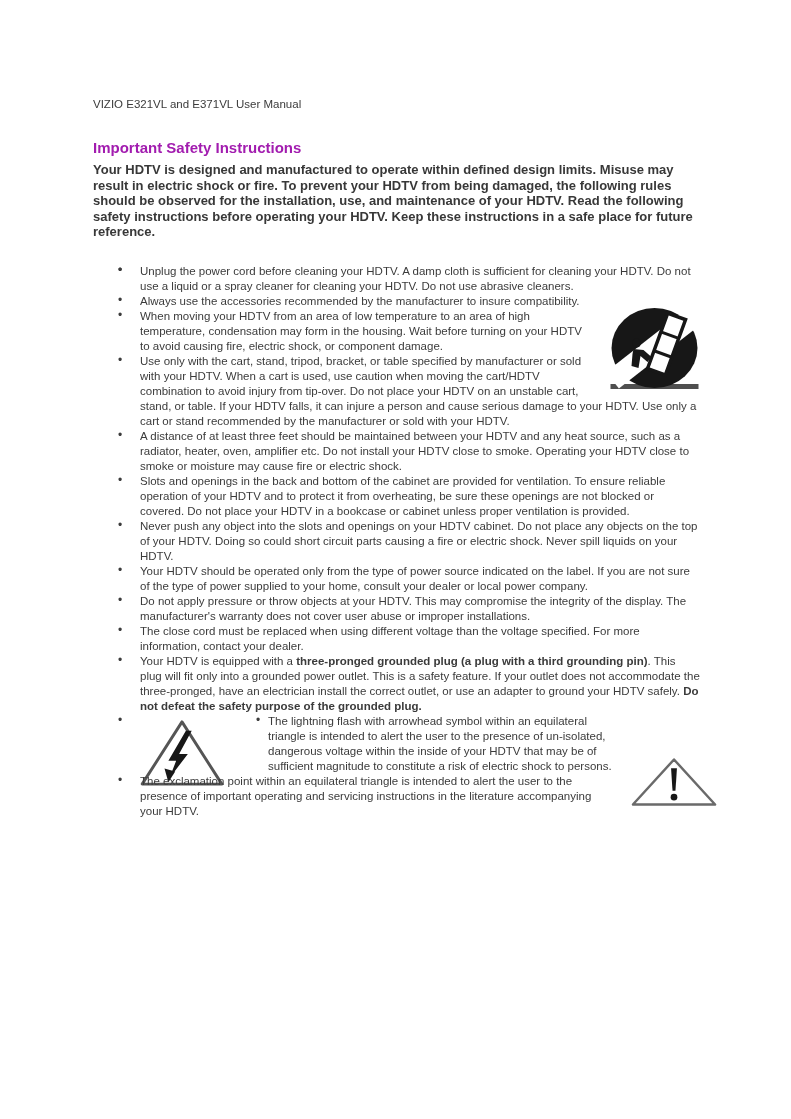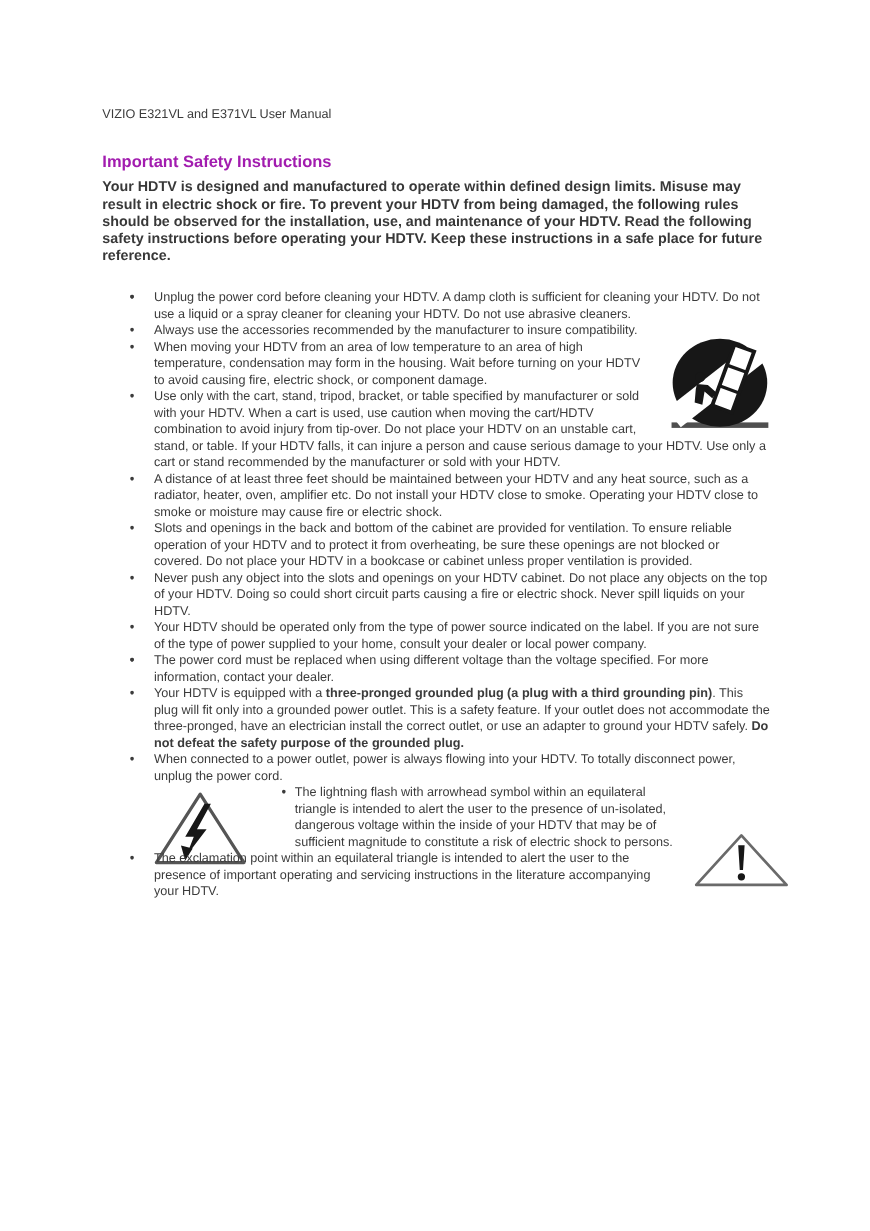--- a/index.html
+++ b/index.html
@@ -134,27 +134,27 @@
     <li><span class="bullet">•</span><span>Use only with the cart, stand, tripod, bracket, or table specified by manufacturer or sold with your HDTV. When a cart is used, use caution when moving the cart/HDTV combination to avoid injury from tip-over. Do not place your HDTV on an unstable cart, stand, or table. If your HDTV falls, it can injure a person and cause serious damage to your HDTV. Use only a cart or stand recommended by the manufacturer or sold with your HDTV.</span></li>
 
     <li><span class="bullet">•</span><span>A distance of at least three feet should be maintained between your HDTV and any heat source, such as a radiator, heater, oven, amplifier etc.  Do not install your HDTV close to smoke. Operating your HDTV close to smoke or moisture may cause fire or electric shock.</span></li>
 
     <li><span class="bullet">•</span><span>Slots and openings in the back and bottom of the cabinet are provided for ventilation. To ensure reliable operation of your HDTV and to protect it from overheating, be sure these openings are not blocked or covered. Do not place your HDTV in a bookcase or cabinet unless proper ventilation is provided.</span></li>
 
     <li><span class="bullet">•</span><span>Never push any object into the slots and openings on your HDTV cabinet. Do not place any objects on the top of your HDTV. Doing so could short circuit parts causing a fire or electric shock. Never spill liquids on your HDTV.</span></li>
 
     <li><span class="bullet">•</span><span>Your HDTV should be operated only from the type of power source indicated on the label. If you are not sure of the type of power supplied to your home, consult your dealer or local power company.</span></li>
 
-    <li><span class="bullet">•</span></li>
+    <li><span class="bullet">•</span><span>Do not apply pressure or throw objects at your HDTV. This may compromise the integrity of the display. The manufacturer's warranty does not cover user abuse or improper installations.</span></li>
 
-    <li><span class="bullet">•</span><span>The power cord must be replaced when using different voltage than the voltage specified. For more information, contact your dealer.</span></li>
+    <li><span class="bullet">•</span><span>The close cord must be replaced when using different voltage than the voltage specified. For more information, contact your dealer.</span></li>
 
     <li><span class="bullet">•</span><span>Your HDTV is equipped with a </span><span class="bold-inline">three-pronged grounded plug (a plug with a third grounding pin)</span><span>. This plug will fit only into a grounded power outlet. This is a safety feature. If your outlet does not accommodate the three-pronged, have an electrician install the correct outlet, or use an adapter to ground your HDTV safely. </span><span class="bold-inline">Do not defeat the safety purpose of the grounded plug.</span></li>
 
-    <li><span class="bullet">•</span><span>When connected to a power outlet, power is always flowing into your HDTV. To totally disconnect power, unplug the power cord.</span></li>
+    <li><span class="bullet">•</span></li>
 
     <li class="sub"><span class="lightning-float">
           <svg viewBox="0 0 88 72" xmlns="http://www.w3.org/2000/svg">
         <path d="M44 4 L85 68 L3 68 Z" fill="#ffffff" stroke="#555555" stroke-width="3" stroke-linejoin="round"></path>
         <path d="M48 13 L30 44 L38 44 L31 62 L50 37 L41 37 L54 13 Z" fill="#171717"></path>
         <path d="M37 55 L30 66 L26 52 Z" fill="#171717"></path>
       </svg>
         </span><span class="exclaim-float">
           <svg viewBox="0 0 90 52" xmlns="http://www.w3.org/2000/svg">
         <path d="M45 3 L87 49 L3 49 Z" fill="#ffffff" stroke="#6a6a6a" stroke-width="2.5" stroke-linejoin="round"></path>

